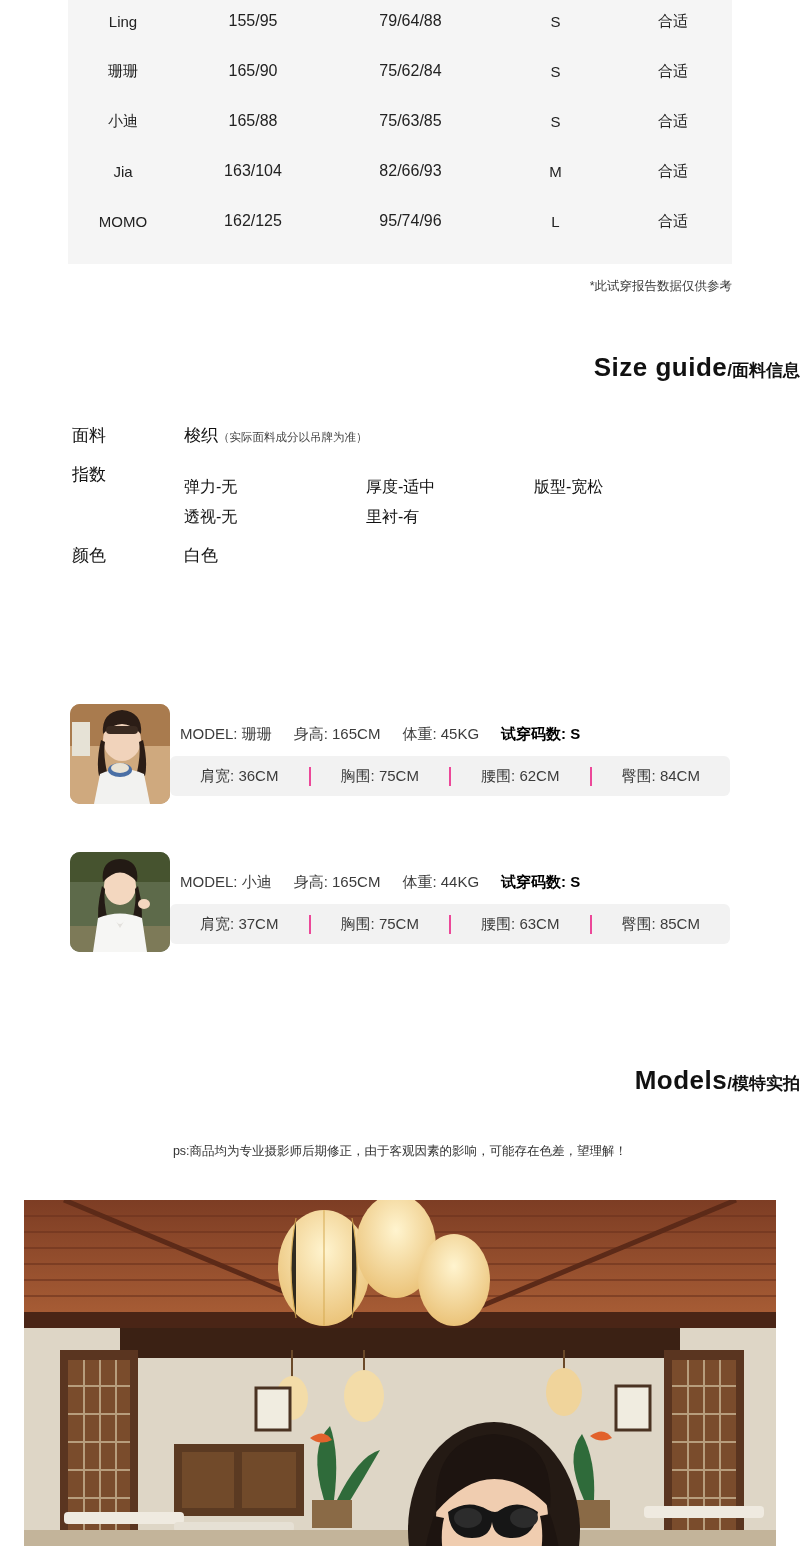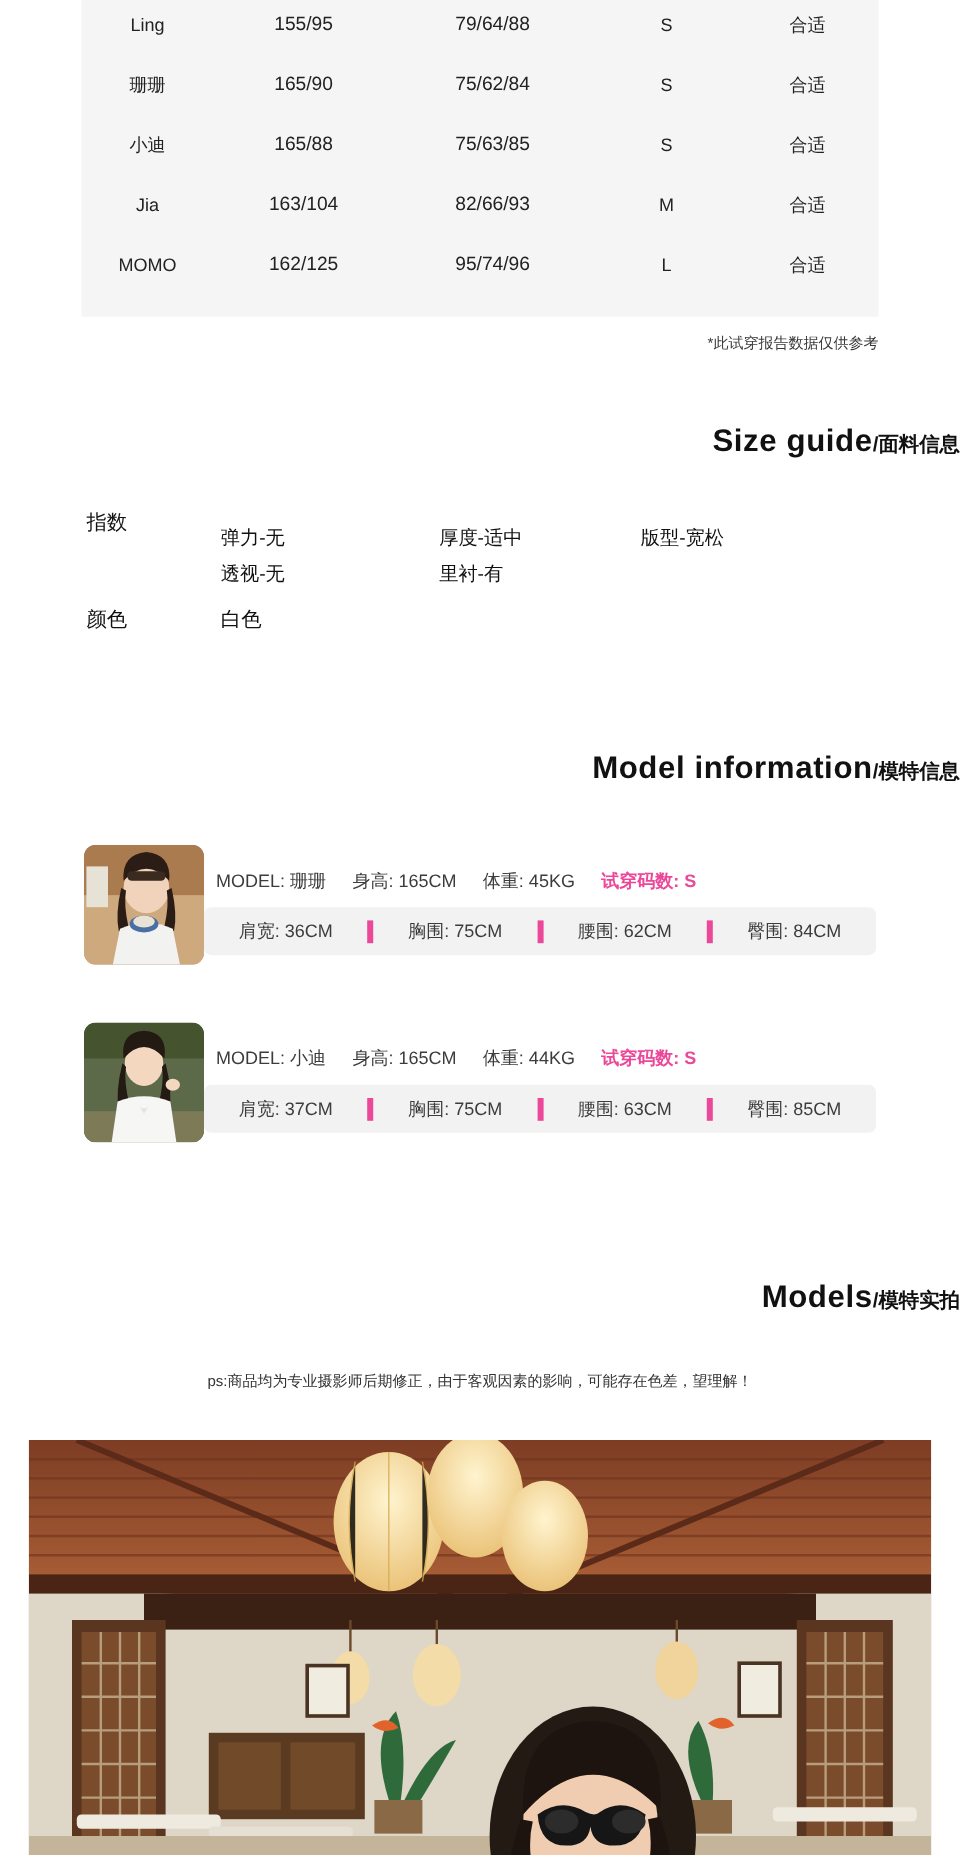--- a/index.html
+++ b/index.html
@@ -128,26 +128,26 @@
   .m-line2 {
     display: flex;
     align-items: center;
     height: 40px;
     background: #f2f2f2;
     border-radius: 6px;
     font-size: 15px;
     color: #3c3c3c;
   }
   .m-line1 span { margin-right: 22px; white-space: nowrap; }
-  .m-line1 .strong { font-weight: bold; color: #ec4899; margin-right: 0; }
+  .m-line1 .strong { font-weight: bold; color: #000000; margin-right: 0; }
   .m-cell {
     flex: 1;
     text-align: center;
     white-space: nowrap;
-    border-right: 5px solid #ec4899;
+    border-right: 2px solid #ec4899;
   }
   .m-cell:last-child { border-right: none; }
 
   
   .ps-note {
     position: absolute;
     top: 1143px;
     width: 100%;
     text-align: center;
     font-size: 12.5px;
@@ -209,40 +209,43 @@
     </div>
   </div>
 
   <div class="fit-note">*此试穿报告数据仅供参考</div>
 
   <div class="sec-head" style="top:352px;">
     <span class="en">Size guide</span><span class="cn">/面料信息</span>
   </div>
 
   <div class="fabric">
+    <div class="fab-row">
+      <div class="fab-label">面料</div>
+      <div>
+        <span class="fab-val">梭织</span><span class="fab-small">（实际面料成分以吊牌为准）</span>
+      </div>
+    </div>
     <div class="fab-row">
       <div class="fab-label">指数</div>
       <div class="idx-grid">
         <span>弹力-无</span>
         <span>厚度-适中</span>
         <span>版型-宽松</span>
         <span>透视-无</span>
         <span>里衬-有</span>
         <span></span>
       </div>
     </div>
     <div class="fab-row">
       <div class="fab-label">颜色</div>
       <div class="fab-val">白色</div>
     </div>
   </div>
 
-  <div class="sec-head" style="top:624px;">
-    <span class="en">Model information</span><span class="cn">/模特信息</span>
-  </div>
 
   <div class="model-card" style="top:704px;">
     <div class="model-photo">
       <svg viewBox="0 0 100 100" preserveAspectRatio="xMidYMid slice" aria-hidden="true">
         <rect width="100" height="100" fill="#b98f63"></rect>
         <rect x="0" y="0" width="100" height="42" fill="#a97b4e"></rect>
         <rect x="0" y="42" width="100" height="58" fill="#cfa97e"></rect>
         <rect x="2" y="18" width="18" height="34" fill="#e6e2d6"></rect>
         <ellipse cx="52" cy="36" rx="19" ry="21" fill="#f1d3bb"></ellipse>
         <path d="M33 30 q19 -20 38 0 q2 -22 -19 -24 q-21 2 -19 24z" fill="#2b1d16"></path>

